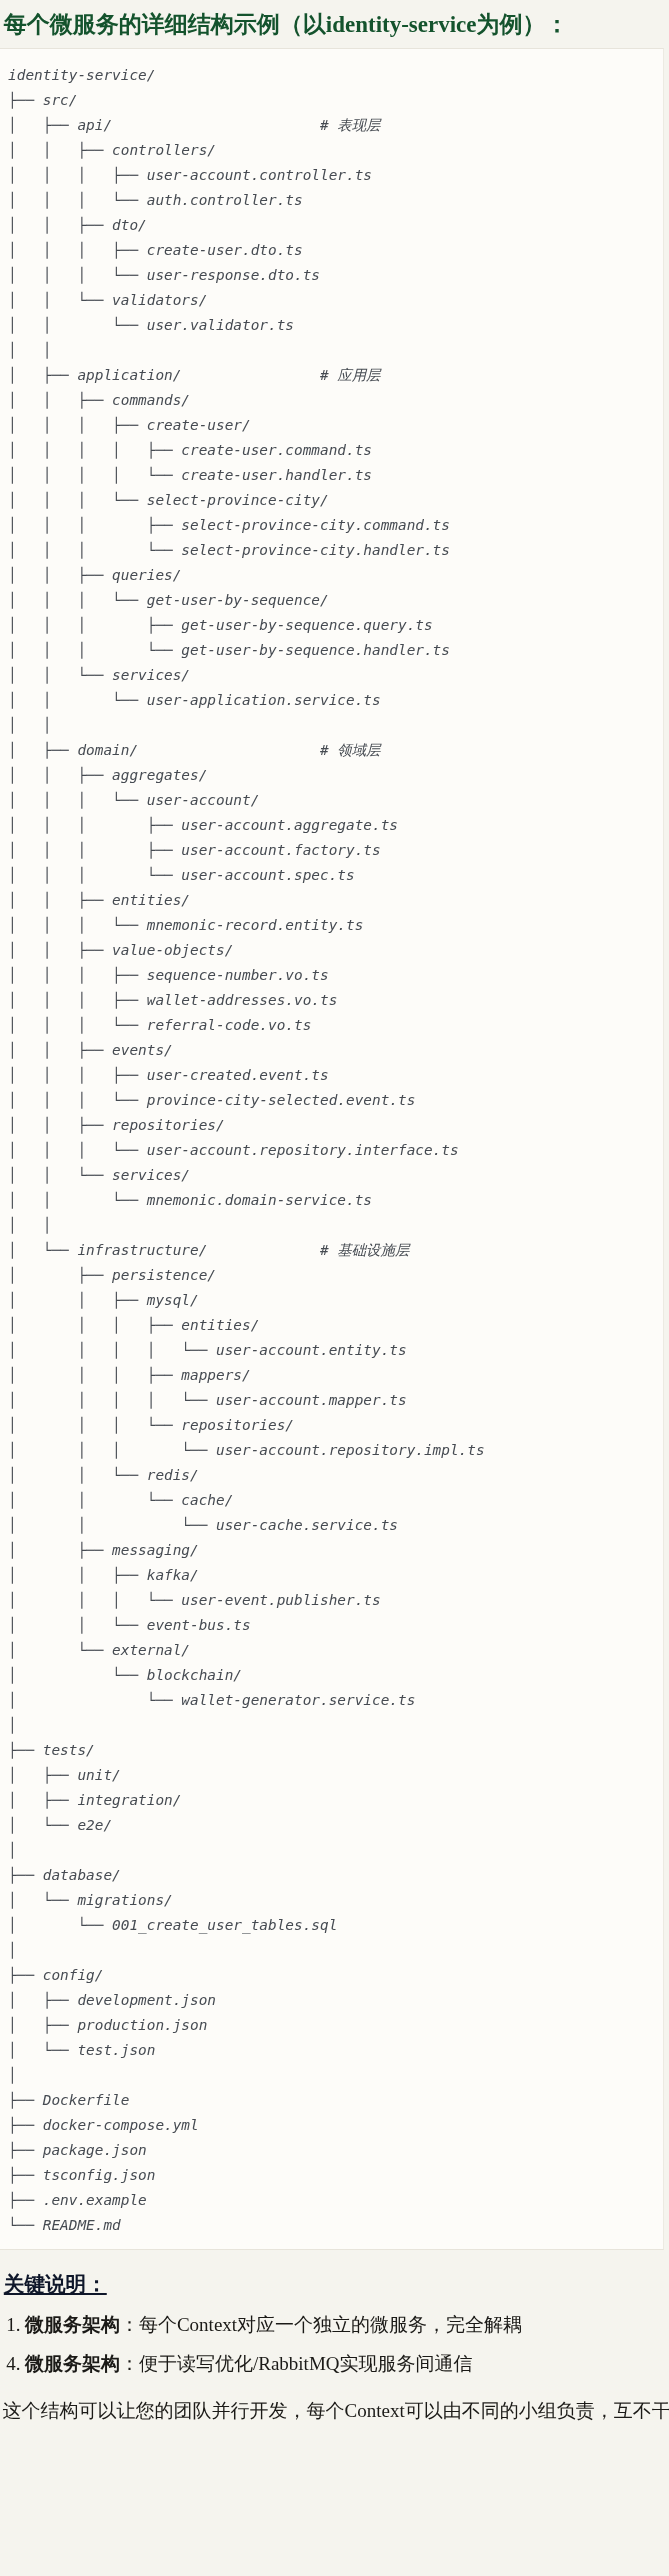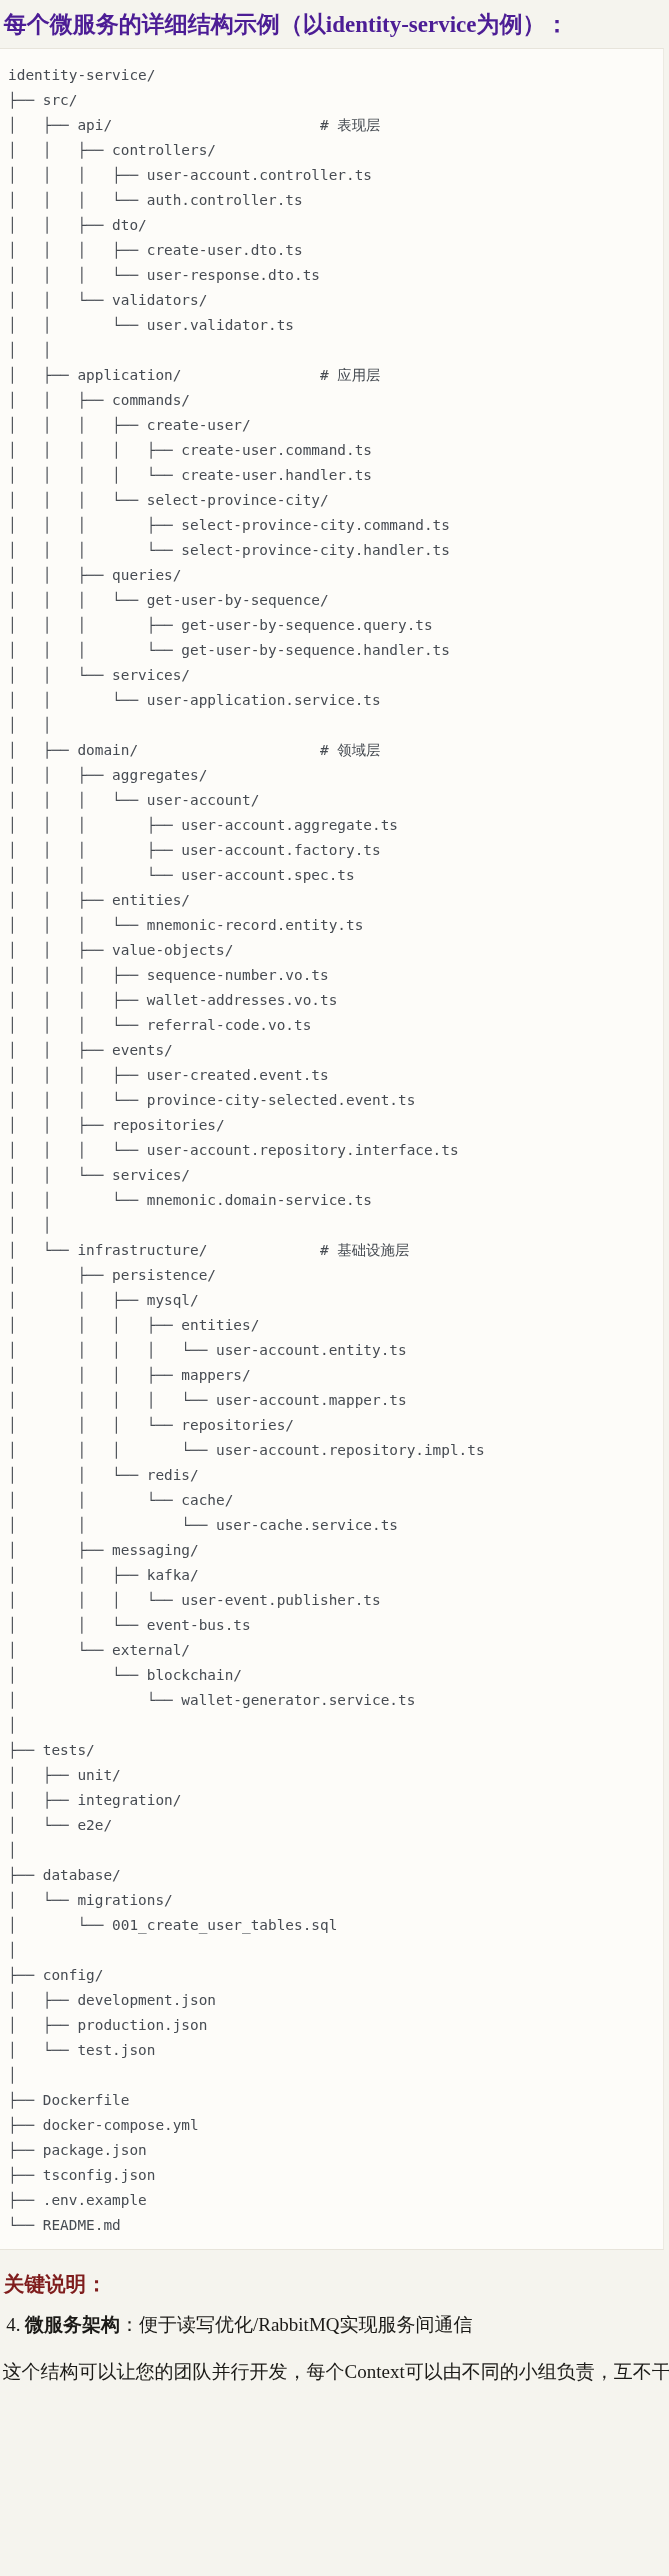--- a/index.html
+++ b/index.html
@@ -15,47 +15,49 @@
     font-family: "Liberation Serif", "DejaVu Serif", serif;
   }
   .page {
     padding: 7.5px 0 16.3px 0;
   }
   .page-title {
     font-size: 23px;
     font-weight: 700;
     line-height: 1.35;
     margin: 1.3px 6.3px 8.1px 3.8px;
-    color: #4c1d95;
+    color: #14532d;
   }
   .code-block {
     background: #fdfcf9;
     border: 0.6px solid #e7e4db;
     border-left: none;
     border-right: 0.6px solid #eceae2;
     padding: 13.8px 8.8px 11.3px 8.1px;
     width: 664px;
     overflow: hidden;
+    font-style: italic;
   }
   .code-block pre {
     margin: 0;
     font-family: "DejaVu Sans Mono", "Liberation Mono", monospace;
     font-size: 14.4px;
     line-height: 25px;
     white-space: pre;
     color: #464b52;
   }
   .notes {
     padding: 0 6.3px 0 2.5px;
   }
   .notes-heading {
     font-size: 20.6px;
     font-weight: 700;
     margin: 20px 0 13.8px 1.3px;
-    color: #7f1d1d;
+    color: #0f172a;
+    text-decoration: underline;
   }
   .note-item {
     font-size: 19px;
     line-height: 26px;
     margin: 0 0 13px 3.8px;
     white-space: nowrap;
   }
   .note-number {
     display: inline-block;
     margin-right: 4.4px;
@@ -166,20 +168,23 @@
 ├── .env.example
 └── README.md</pre>
   </div>
 
   <div class="notes">
 
     <div class="notes-heading">关键说明：</div>
 
     <div>
         <div class="note-item">
+        <span class="note-number">1.</span><span class="note-term">微服务架构</span><span class="note-desc">：每个Context对应一个独立的微服务，完全解耦</span>
+      </div>
+        <div class="note-item">
         <span class="note-number">4.</span><span class="note-term">微服务架构</span><span class="note-desc">：便于读写优化/RabbitMQ实现服务间通信</span>
       </div>
       </div>
 
     <p class="closing-paragraph">这个结构可以让您的团队并行开发，每个Context可以由不同的小组负责，互不干扰。</p>
 
   </div>
 
 </div>
 

